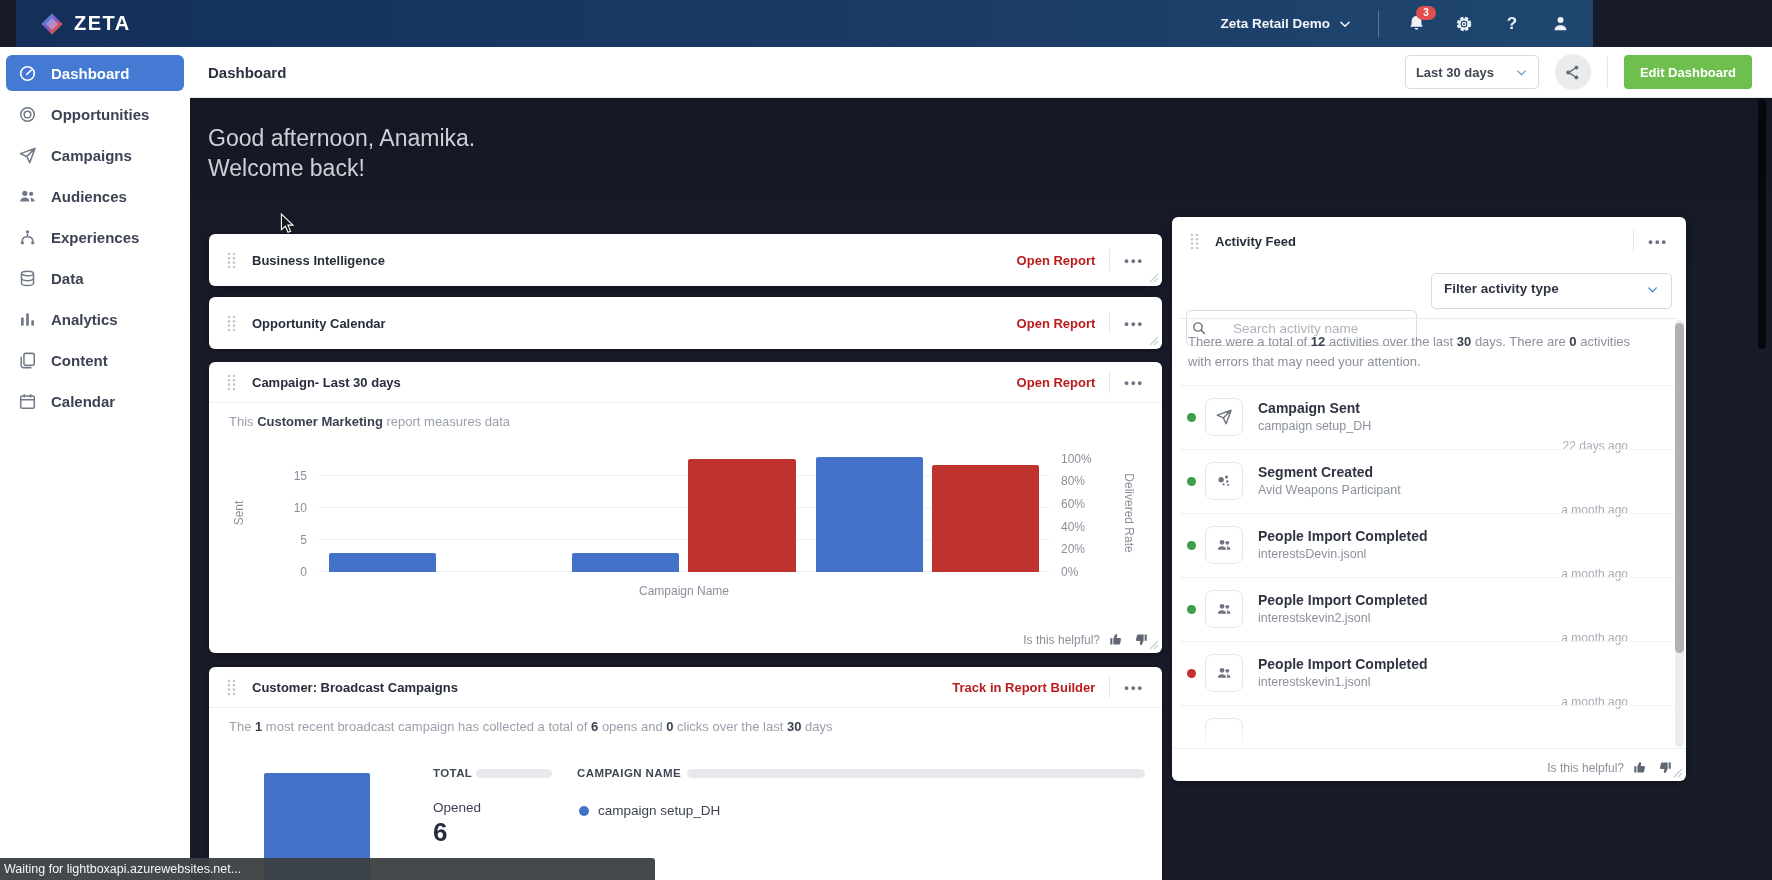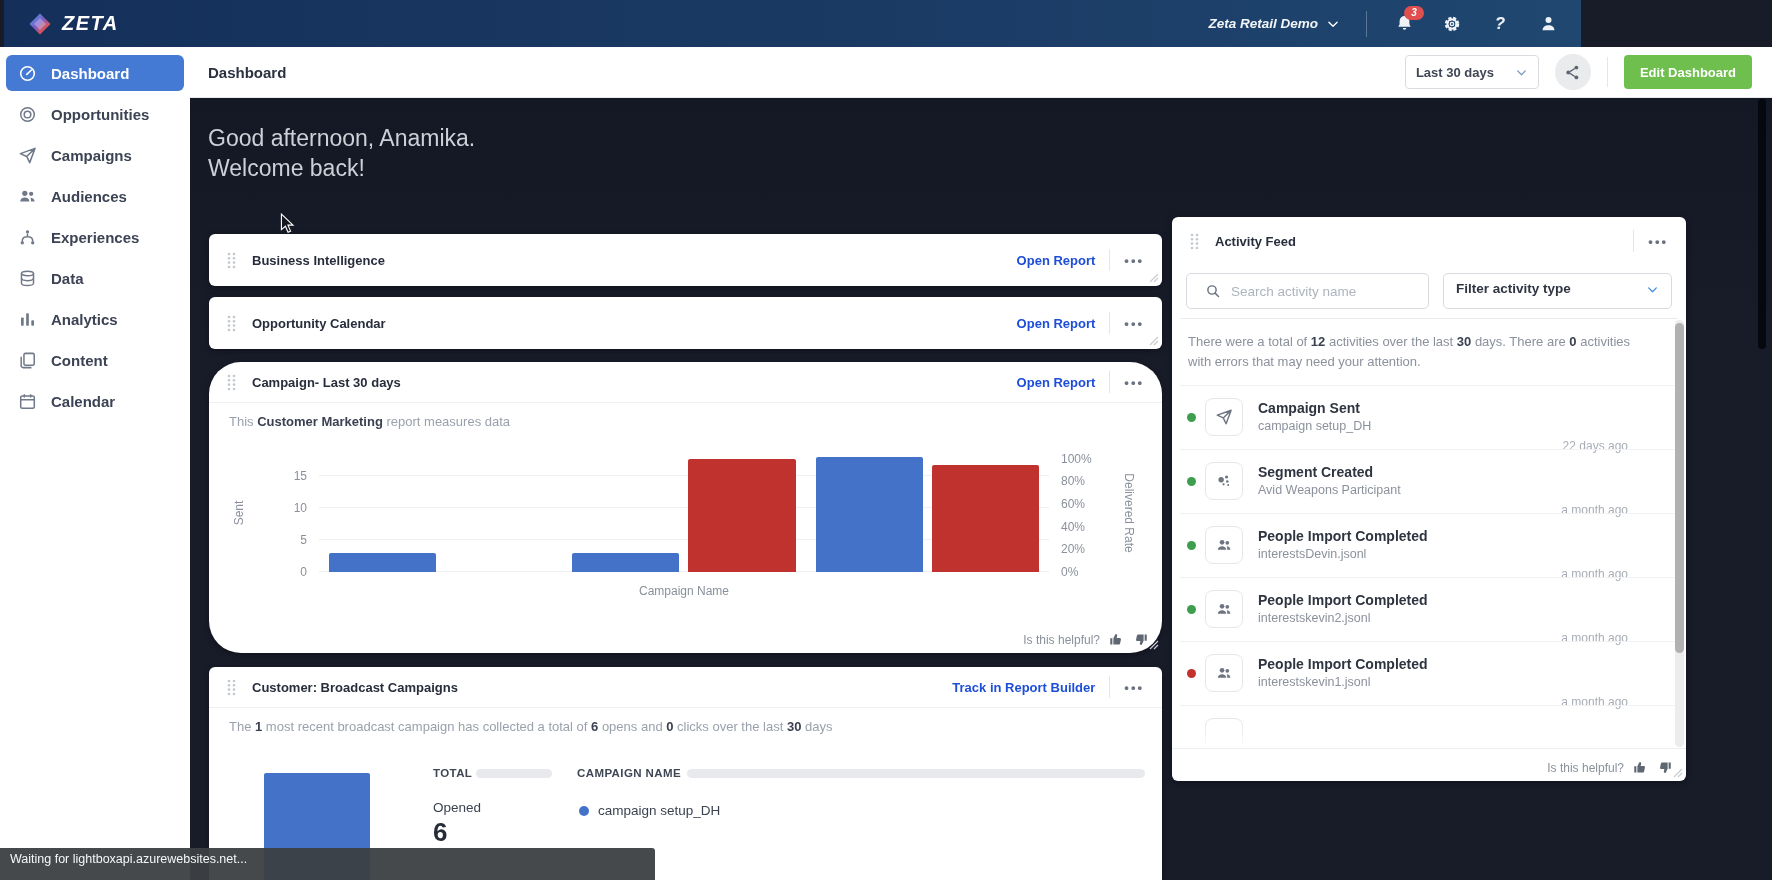--- a/index.html
+++ b/index.html
@@ -1,19 +1,19 @@
 <!DOCTYPE html>
 <html><head>
 <meta charset="utf-8">
 <style>
   html,body{margin:0;padding:0;overflow:hidden;}
   body{width:1772px;height:880px;position:relative;font-family:"Liberation Sans",sans-serif;background:#181c29;}
   svg{display:block;}
   
-  .topnav{position:absolute;left:4px;top:0;width:1577px;height:47px;background:linear-gradient(90deg,#14305a 0%,#1a3a64 55%,#1f4770 100%);display:flex;align-items:center;z-index:30;font-style:italic;}
+  .topnav{position:absolute;left:16px;top:0;width:1577px;height:47px;background:linear-gradient(90deg,#14305a 0%,#1a3a64 55%,#1f4770 100%);display:flex;align-items:center;z-index:30;}
   .brand{display:flex;align-items:center;gap:10px;margin-left:24px;}
   .brand-text{color:#fff;font-size:20px;font-weight:700;letter-spacing:1.5px;}
   .nav-right{position:absolute;right:22px;top:0;height:47px;display:flex;align-items:center;gap:26px;}
   .acct{display:flex;align-items:center;gap:8px;color:#f2f5f9;font-size:13.5px;font-weight:600;cursor:pointer;}
   .nav-vdiv{width:1px;height:26px;background:rgba(255,255,255,.28);}
   .nav-ic{position:relative;width:22px;height:22px;display:flex;align-items:center;justify-content:center;color:#eef2f7;cursor:pointer;}
   .badge{position:absolute;top:-7px;left:11px;min-width:12px;height:14px;padding:0 4px;background:#e04e4e;border-radius:7px;color:#fff;font-size:10px;font-weight:700;line-height:14px;text-align:center;}
   .help-glyph{font-size:17px;font-weight:700;color:#eef2f7;}
   
   .sidebar{position:absolute;left:0;top:47px;width:190px;bottom:0;background:#fff;z-index:20;padding-top:8px;box-sizing:border-box;}
@@ -33,32 +33,32 @@
   .main{position:absolute;left:190px;top:97px;right:0;bottom:0;background:linear-gradient(180deg,#141724 0%,#181c29 30%);overflow:hidden;}
   .hero{position:absolute;left:18px;top:26px;color:#ccd0d7;font-size:23px;line-height:1.32;}
   .cursor{position:absolute;left:90px;top:116px;z-index:40;}
   .main-scrollbar{position:absolute;right:6px;top:2px;width:8px;height:250px;background:#060810;border-radius:4px;z-index:35;}
   
   .card{position:absolute;background:#fff;border-radius:6px;box-shadow:0 2px 6px rgba(0,0,0,.35);box-sizing:border-box;}
   .card-head{height:40px;display:flex;align-items:center;padding:0 18px;}
   .card-head.tall{height:48px;}
   .handle{color:#c3c8cf;margin-right:16px;cursor:grab;}
   .card-title{font-size:13px;font-weight:700;color:#272d3b;flex:1;}
-  .card-action{font-size:13px;font-weight:700;color:#1d4ed8;cursor:pointer;white-space:nowrap;}
+  .card-action{font-size:13px;font-weight:700;color:#b91c1c;cursor:pointer;white-space:nowrap;}
   .act-vdiv{width:1px;height:22px;background:#e4e7ea;margin:0 14px;}
   .dots{color:#6b7280;font-size:13px;font-weight:700;letter-spacing:2px;cursor:pointer;}
   .resize{position:absolute;right:3px;bottom:3px;cursor:nwse-resize;}
   .card-foot{position:absolute;right:14px;bottom:6px;display:flex;align-items:center;gap:9px;font-size:12px;color:#8a909b;}
   .thumb{color:#5f6772;cursor:pointer;}
   .sub{font-size:13px;color:#9aa1ac;}
   .sb{font-weight:700;color:#3a4150;}
   #card-bi{left:19px;top:137px;width:953px;height:52px;}
   #card-bi .card-head,#card-oc .card-head{height:52px;}
   #card-oc{left:19px;top:200px;width:953px;height:52px;}
-  #card-campaign{left:19px;top:265px;width:953px;height:291px;border-radius:32px;}
+  #card-campaign{left:19px;top:265px;width:953px;height:291px;}
   #card-campaign .card-head{border-bottom:1px solid #eef0f3;}
   #card-broadcast{left:19px;top:570px;width:953px;height:213px;overflow:hidden;border-radius:6px 6px 0 0;}
   #card-broadcast .card-head{border-bottom:1px solid #eef0f3;}
   
   .chart-sub{position:absolute;left:20px;top:52px;}
   .plot{position:absolute;left:0;top:92px;width:100%;height:118px;}
   .ylab{position:absolute;top:50%;font-size:12px;color:#8a909b;white-space:nowrap;}
   .ylab.l{left:30px;transform:translate(-50%,-50%) rotate(-90deg);}
   .ylab.r{left:920px;transform:translate(-50%,-50%) rotate(90deg);}
   .yticks{position:absolute;top:0;height:100%;font-size:12px;color:#8a909b;}
@@ -77,40 +77,40 @@
   .bc-bar{position:absolute;left:55px;top:106px;width:106px;height:160px;border-radius:2px 2px 0 0;}
   .bc-h{position:absolute;top:100px;font-size:11.5px;font-weight:700;color:#3f4654;letter-spacing:.4px;}
   .pill{position:absolute;top:102px;height:9px;border-radius:5px;background:#e7e9ec;}
   .bc-opened{position:absolute;left:224px;top:133px;font-size:13.5px;color:#3c4250;}
   .bc-val{position:absolute;left:224px;top:150px;font-size:26px;font-weight:700;color:#262c3a;}
   .legend{position:absolute;left:370px;top:136px;display:flex;align-items:center;gap:9px;font-size:13.5px;color:#3c4250;}
   .legend-dot{width:10px;height:10px;border-radius:50%;}
   
   #card-af{left:982px;top:120px;width:514px;height:564px;}
   .af-controls{position:absolute;left:14px;top:56px;right:14px;display:flex;gap:14px;}
-  .af-search{flex:1;height:36px;border:1px solid #d7dbe0;border-radius:5px;display:flex;align-items:center;padding:0 18px;gap:8px;color:#9aa0ab;box-sizing:border-box;}
+  .af-search{flex:1;height:36px;border:1px solid #d7dbe0;border-radius:5px;display:flex;align-items:center;padding:0 4px;gap:24px;color:#9aa0ab;box-sizing:border-box;margin-top:37px;}
   .af-search input{border:none;outline:none;flex:1;font-size:13.5px;font-family:"Liberation Sans",sans-serif;color:#3c4250;}
   .af-search input::placeholder{color:#aeb4bd;}
   .af-filter{flex:1;height:36px;border:1px solid #d7dbe0;border-radius:5px;display:flex;align-items:flex-end;justify-content:space-between;padding:12px 12px;font-size:13.5px;font-weight:600;color:#2f3542;cursor:pointer;box-sizing:border-box;}
   .af-filter .chev{color:#4a90d9;}
   .af-scroll{position:absolute;left:8px;right:8px;top:101px;bottom:32px;border-top:1px solid #e9ebee;overflow:hidden;}
   .af-summary{padding:13px 10px 14px 8px;font-size:13px;color:#8b919c;line-height:1.5;width:480px;box-sizing:border-box;}
   .af-row{position:relative;height:63px;border-top:1px solid #f0f1f3;cursor:pointer;}
   .af-dot{position:absolute;left:7px;top:27px;width:9px;height:9px;border-radius:50%;}
   .af-dot.g{background:#3f9e4d;} .af-dot.r{background:#c3312d;}
   .icon-box{position:absolute;left:25px;top:12px;width:38px;height:38px;border:1px solid #e5e7ea;border-radius:8px;display:flex;align-items:center;justify-content:center;color:#6e7480;box-sizing:border-box;}
   .af-title{position:absolute;left:78px;top:14px;font-size:14px;font-weight:700;color:#2e3440;}
   .af-sub{position:absolute;left:78px;top:33px;font-size:12.5px;color:#8b919c;}
   .af-time{position:absolute;right:50px;top:24px;font-size:12px;color:#a8adb6;margin-top:29px;}
   .af-sbtrack{position:absolute;right:2px;top:103px;width:9px;bottom:34px;background:#ececee;border-radius:5px;}
   .af-sbthumb{position:absolute;right:2px;top:106px;width:9px;height:330px;background:#b2b0b0;border-radius:5px;cursor:pointer;}
   .af-fade{position:absolute;left:0;right:12px;bottom:0;height:26px;background:linear-gradient(180deg,rgba(255,255,255,0),#fff);}
   .af-foot{position:absolute;left:0;right:0;bottom:0;height:32px;border-top:1px solid #eceef1;}
   
-  .statusbar{position:absolute;left:0;bottom:0;width:655px;height:32px;background:rgba(60,63,66,.95);color:#f5f6f7;font-size:12.5px;line-height:22px;padding-left:10px;box-sizing:border-box;z-index:50;border-radius:0 3px 0 0;}
+  .statusbar{position:absolute;left:0;bottom:0;width:655px;height:22px;background:rgba(60,63,66,.95);color:#f5f6f7;font-size:12.5px;line-height:22px;padding-left:4px;box-sizing:border-box;z-index:50;border-radius:0 3px 0 0;}
 </style>
 </head>
 <body>
 
 <div class="topnav">
   <div class="brand">
     <span>
       <svg width="24" height="24" viewBox="0 0 24 24">
         <defs>
             <linearGradient id="zg" x1="0" y1="0" x2="1" y2="1">

